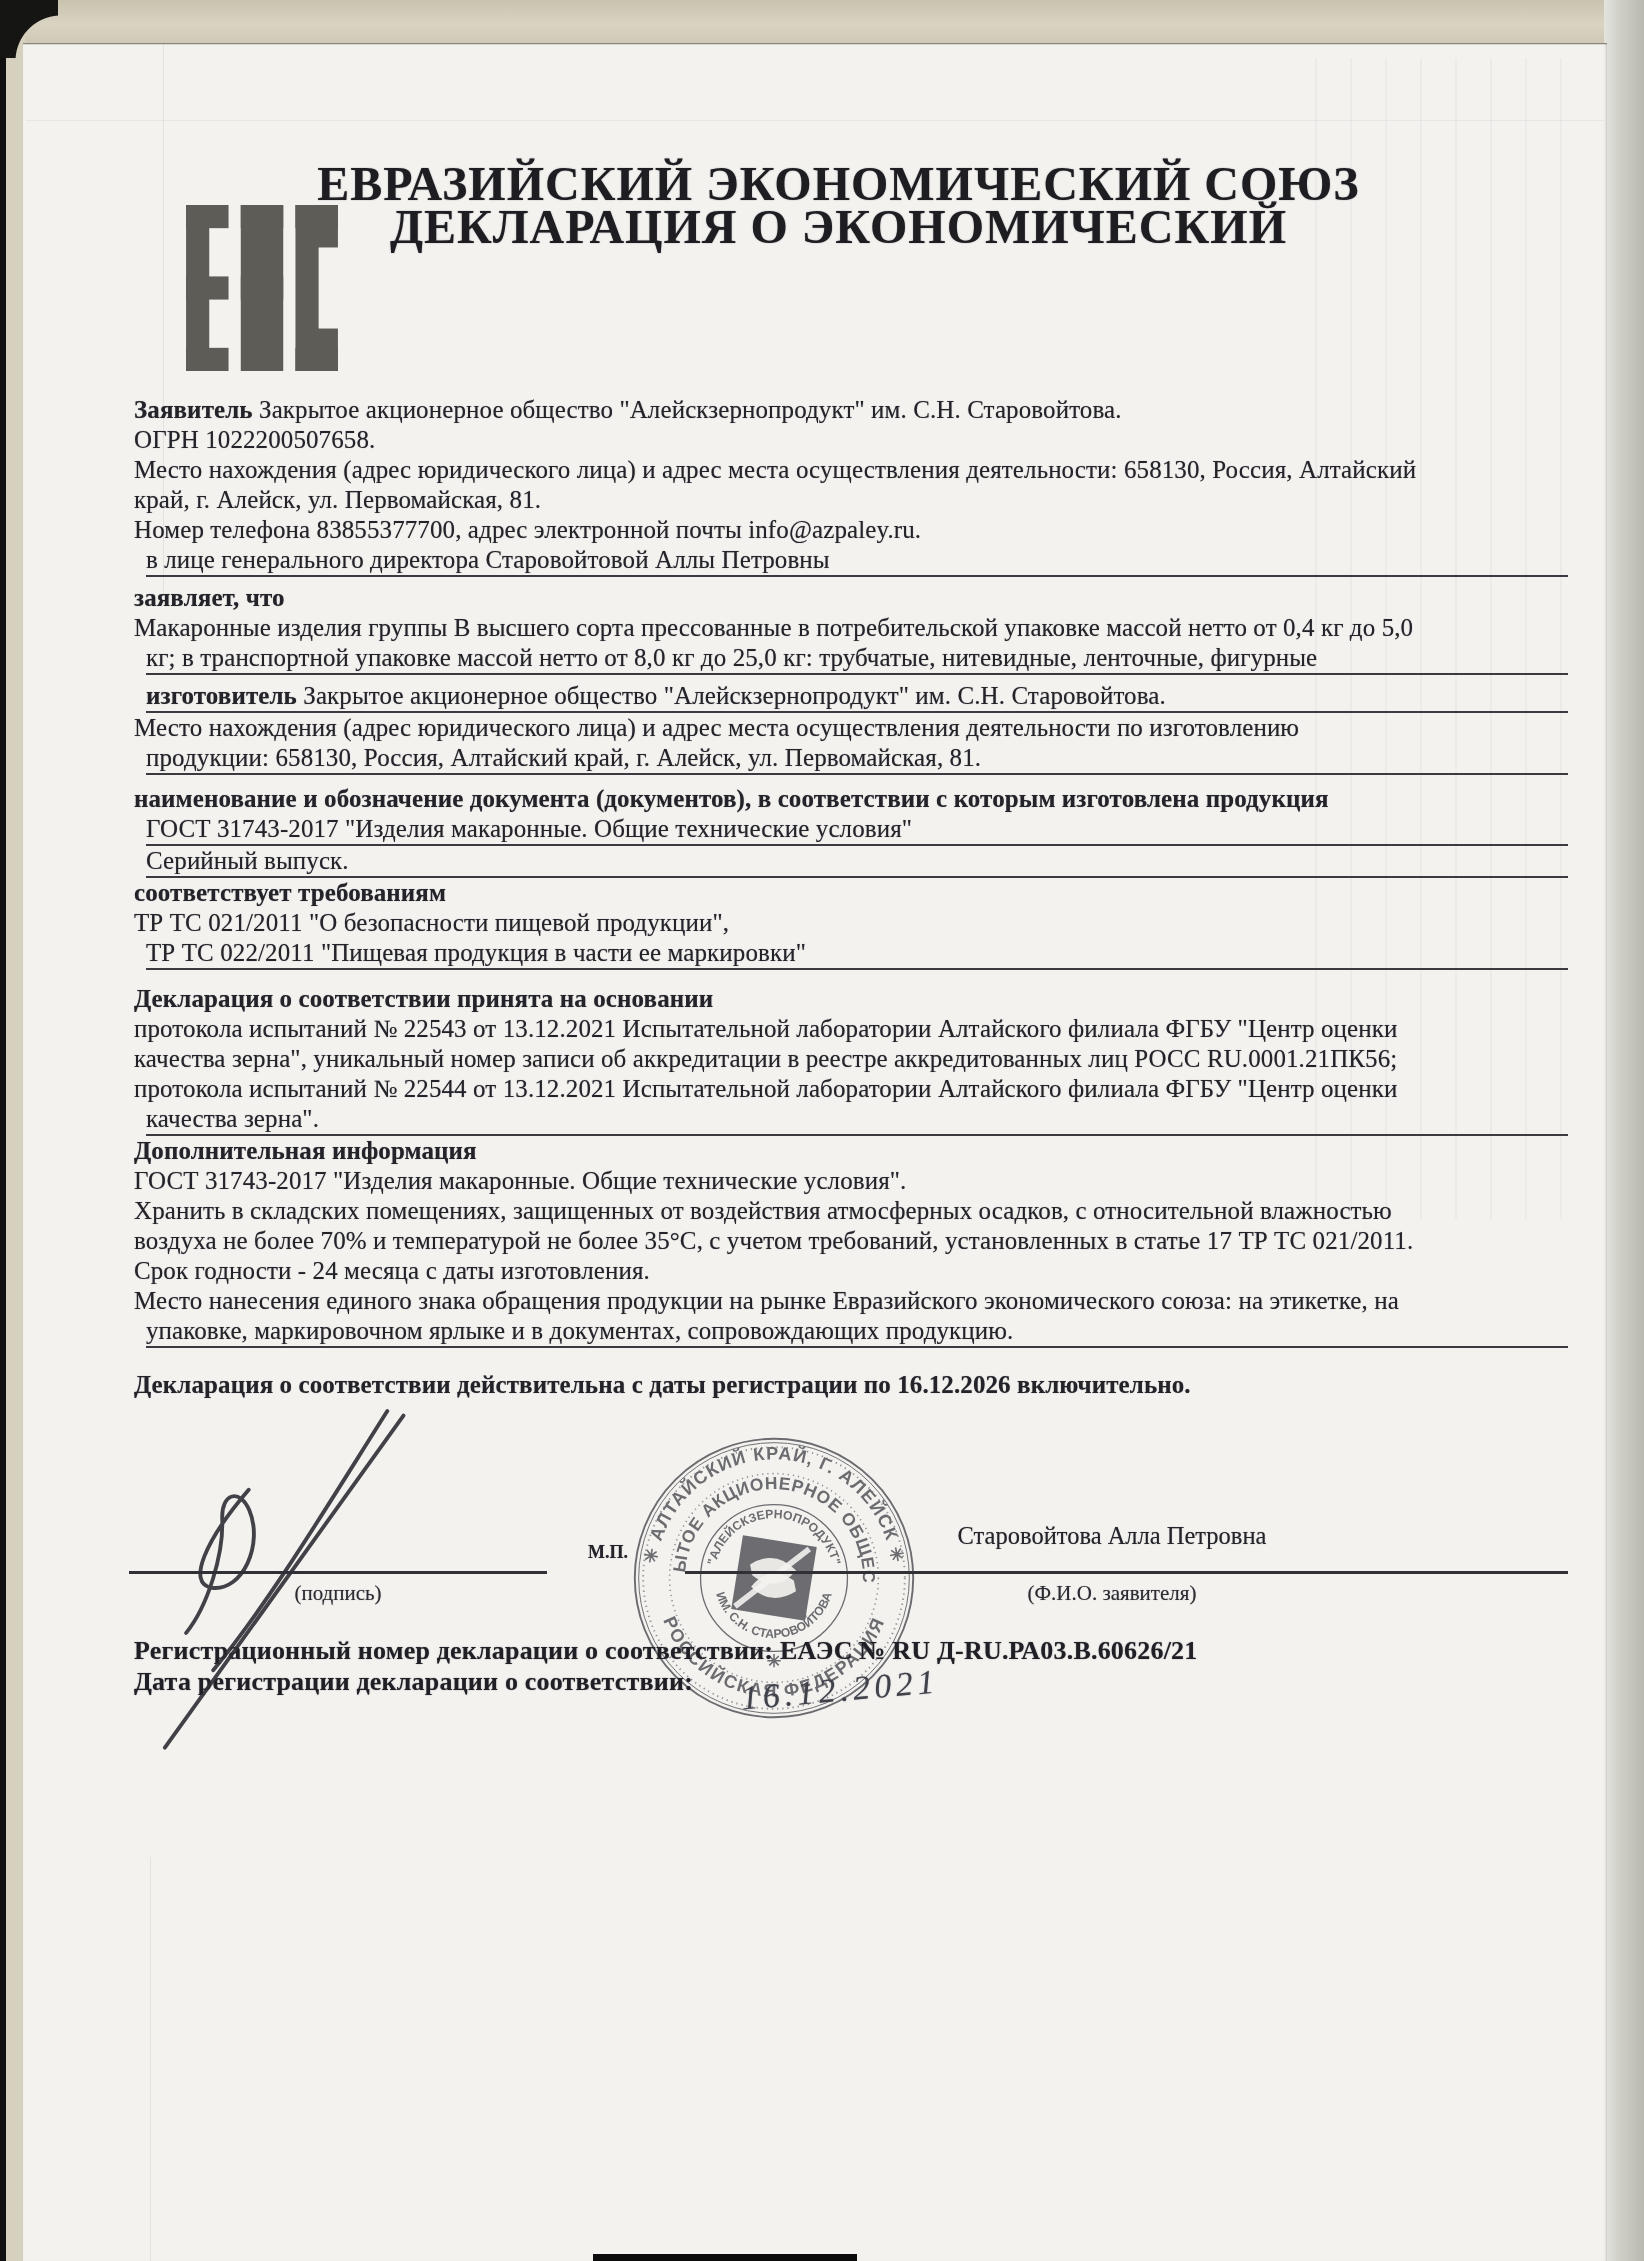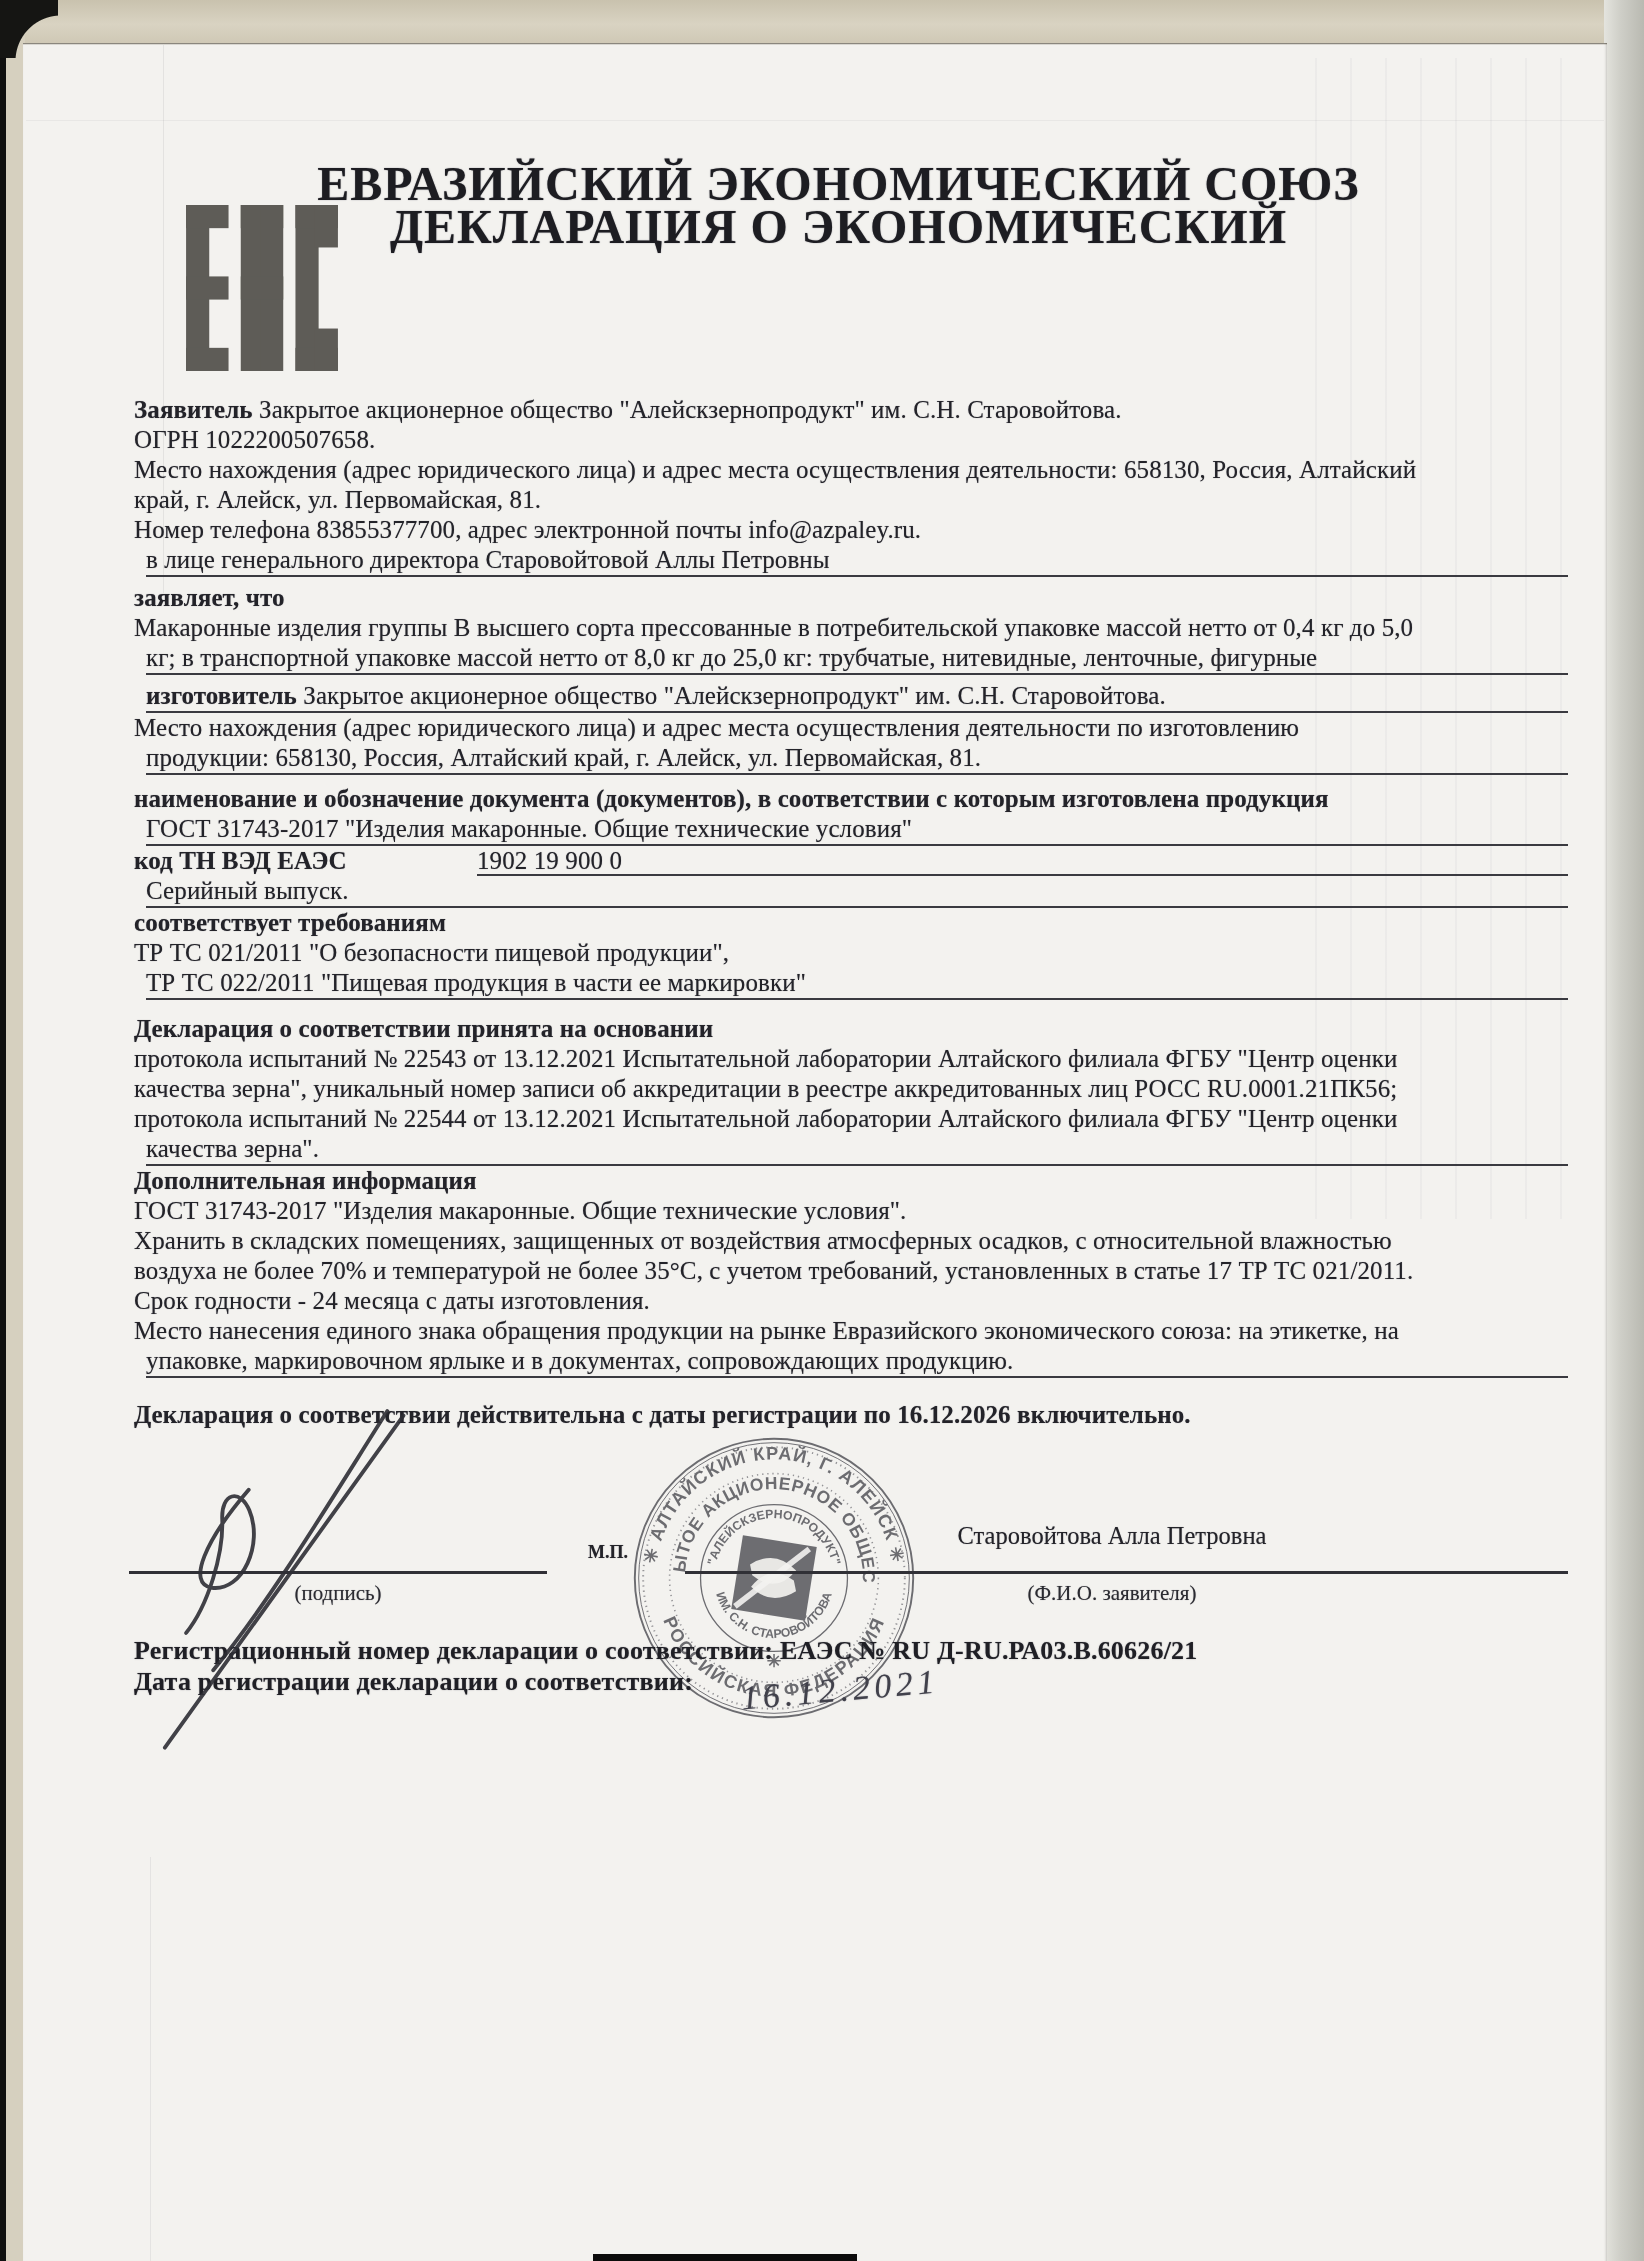--- a/index.html
+++ b/index.html
@@ -103,24 +103,20 @@
   <div class="ln">Номер телефона 83855377700, адрес электронной почты info@azpaley.ru.</div>
   <div class="ln u">в лице генерального директора Старовойтовой Аллы Петровны</div>
   <div class="ln b g1">заявляет, что</div>
   <div class="ln">Макаронные изделия группы В высшего сорта прессованные в потребительской упаковке массой нетто от 0,4 кг до 5,0</div>
   <div class="ln u">кг; в транспортной упаковке массой нетто от 8,0 кг до 25,0 кг: трубчатые, нитевидные, ленточные, фигурные</div>
   <div class="ln u g1"><span class="b">изготовитель</span><span> Закрытое акционерное общество "Алейскзернопродукт" им. С.Н. Старовойтова.</span></div>
   <div class="ln">Место нахождения (адрес юридического лица) и адрес места осуществления деятельности по изготовлению</div>
   <div class="ln u">продукции: 658130, Россия, Алтайский край, г. Алейск, ул. Первомайская, 81.</div>
   <div class="ln b g2">наименование и обозначение документа (документов), в соответствии с которым изготовлена продукция</div>
   <div class="ln u">ГОСТ 31743-2017 "Изделия макаронные. Общие технические условия"</div>
-  <div class="ln tnved">
-    <span class="lab">код ТН ВЭД ЕАЭС</span>
-    <span class="val">1902 19 900 0</span>
-  </div>
   <div class="ln u">Серийный выпуск.</div>
   <div class="ln b">соответствует требованиям</div>
   <div class="ln">ТР ТС 021/2011 "О безопасности пищевой продукции",</div>
   <div class="ln u">ТР ТС 022/2011 "Пищевая продукция в части ее маркировки"</div>
   <div class="ln b g3">Декларация о соответствии принята на основании</div>
   <div class="ln">протокола испытаний № 22543 от 13.12.2021 Испытательной лаборатории Алтайского филиала ФГБУ "Центр оценки</div>
   <div class="ln">качества зерна", уникальный номер записи об аккредитации в реестре аккредитованных лиц РОСС RU.0001.21ПК56;</div>
   <div class="ln">протокола испытаний № 22544 от 13.12.2021 Испытательной лаборатории Алтайского филиала ФГБУ "Центр оценки</div>
   <div class="ln u">качества зерна".</div>
   <div class="ln b">Дополнительная информация</div>

